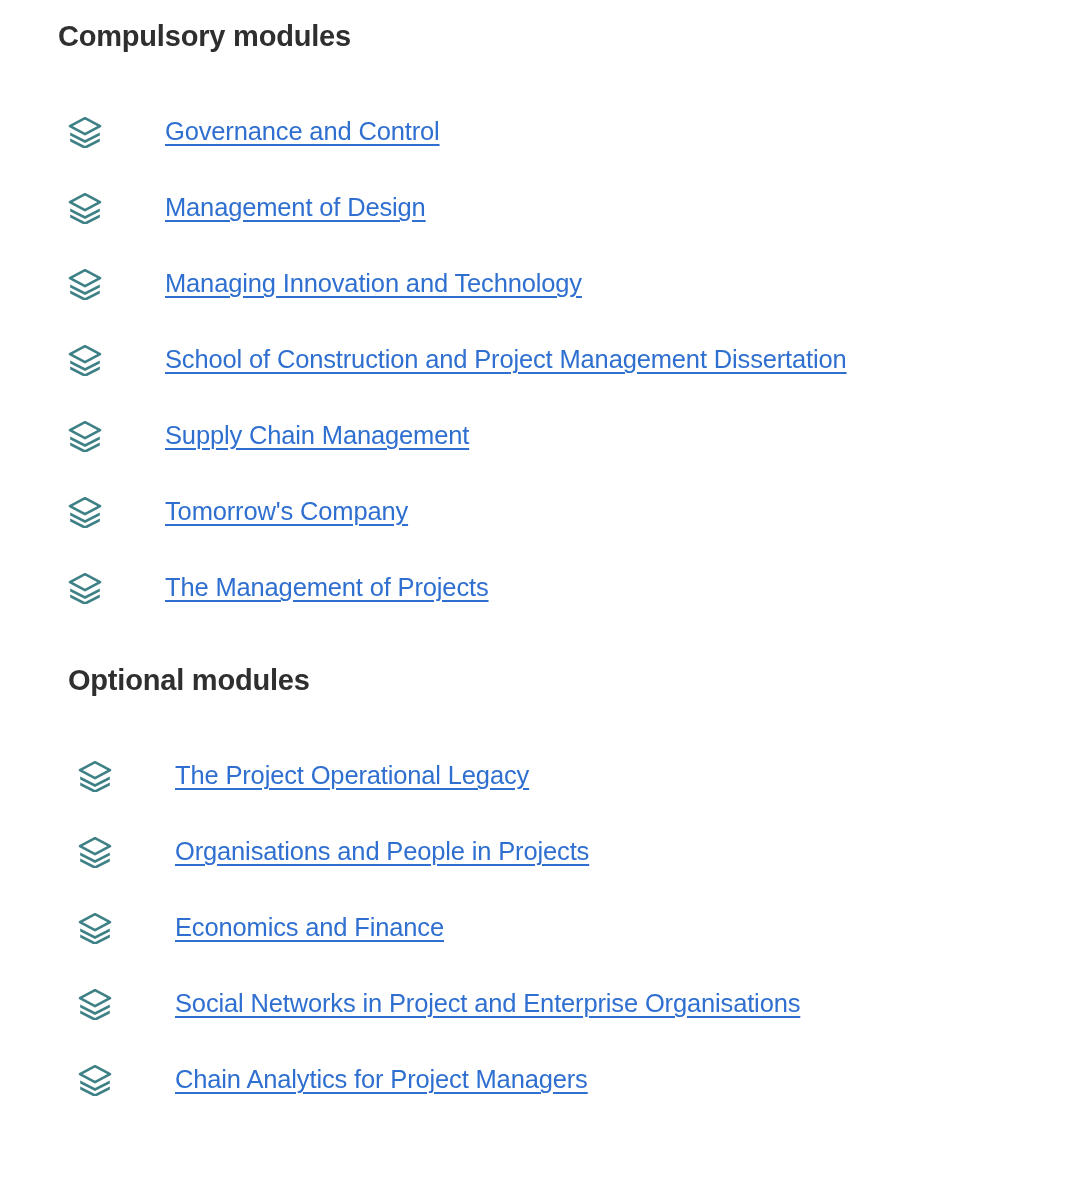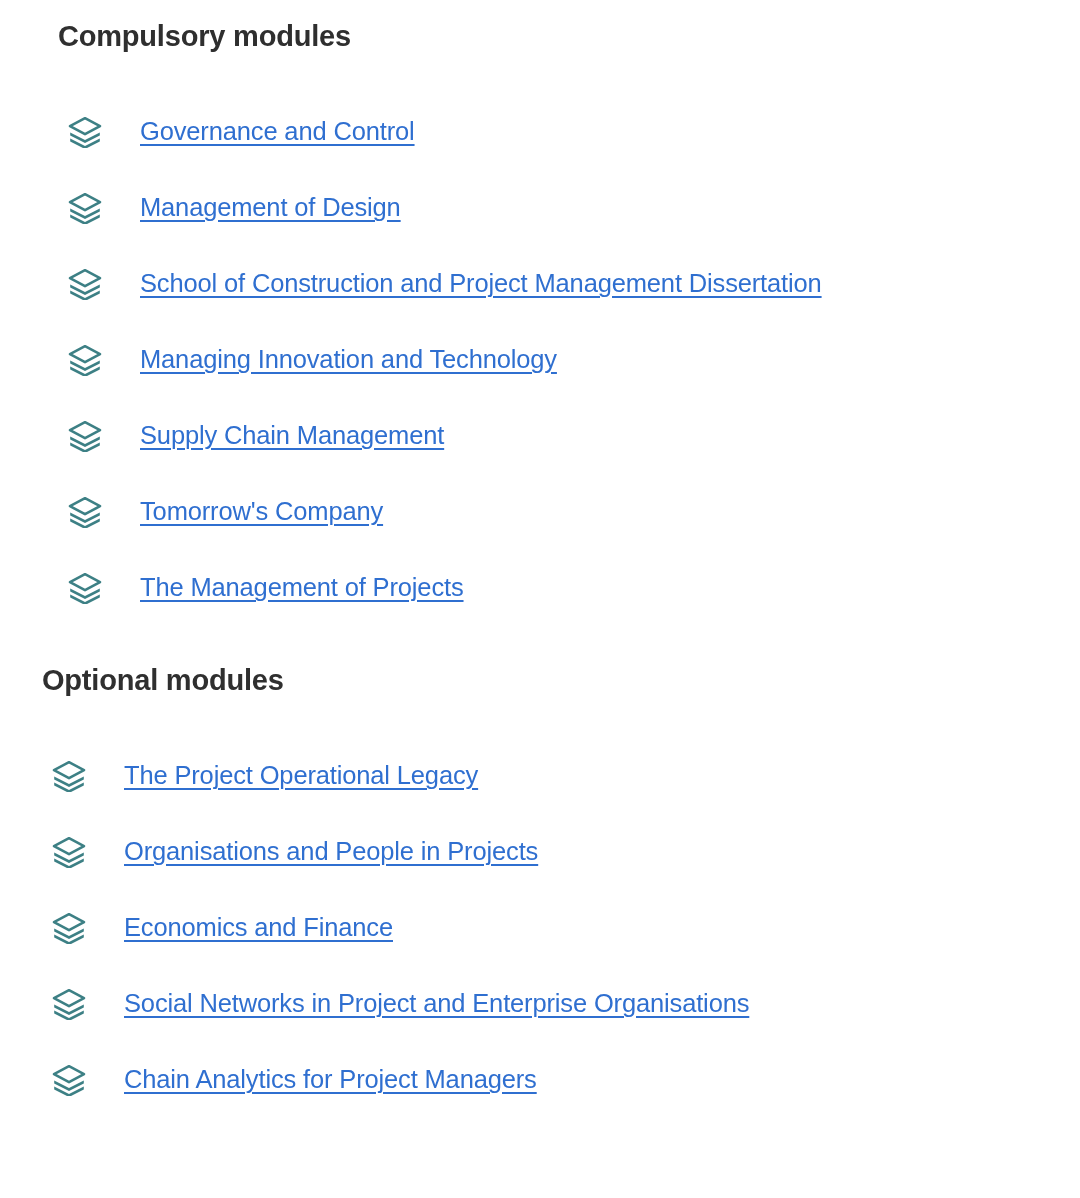--- a/index.html
+++ b/index.html
@@ -40,21 +40,21 @@
   }
 
   
   .section--compulsory {
     position: absolute;
     left: 58px;
     top: 22px;
   }
   .section--optional {
     position: absolute;
-    left: 42px;
+    left: 68px;
     top: 666px;
   }
 
   .module-list {
     list-style: none;
     margin: 0;
     padding: 0;
   }
 
   .section--compulsory .module-list {
@@ -74,21 +74,21 @@
 
   .layers-icon {
     flex: 0 0 auto;
     width: 34px;
     height: 32px;
     margin-left: 10px;
     display: block;
   }
 
   .module-link-wrap {
-    margin-left: 38px;
+    margin-left: 63px;
     display: flex;
     align-items: center;
   }
 
   .module-link {
     font-size: 25.5px;
     line-height: 1.15;
     color: #2f6fd0;
     text-decoration: underline;
     text-decoration-thickness: 1.5px;
@@ -126,31 +126,31 @@
           <a class="module-link" href="#">Management of Design</a>
         </span>
       </li>
       <li class="module-item">
         <svg class="layers-icon" viewBox="0 0 34 32">
           <path d="M17 2.2 L32 10.2 L17 18.2 L2 10.2 Z" fill="none" stroke="#3d8085" stroke-width="2.6" stroke-linejoin="round"></path>
           <path d="M2.2 16.6 L17 24.0 L31.8 16.6 L31.8 19.6 L17 27.0 L2.2 19.6 Z" fill="#3d8085"></path>
           <path d="M2.2 22.6 L17 30.0 L31.8 22.6 L31.8 25.6 L17 33.0 L2.2 25.6 Z" fill="#3d8085"></path>
         </svg>
         <span class="module-link-wrap">
+          <a class="module-link" href="#">Managing Innovation and Technology</a>
+        </span>
+      </li>
+      <li class="module-item">
+        <svg class="layers-icon" viewBox="0 0 34 32">
+          <path d="M17 2.2 L32 10.2 L17 18.2 L2 10.2 Z" fill="none" stroke="#3d8085" stroke-width="2.6" stroke-linejoin="round"></path>
+          <path d="M2.2 16.6 L17 24.0 L31.8 16.6 L31.8 19.6 L17 27.0 L2.2 19.6 Z" fill="#3d8085"></path>
+          <path d="M2.2 22.6 L17 30.0 L31.8 22.6 L31.8 25.6 L17 33.0 L2.2 25.6 Z" fill="#3d8085"></path>
+        </svg>
+        <span class="module-link-wrap">
           <a class="module-link" href="#">School of Construction and Project Management Dissertation</a>
-        </span>
-      </li>
-      <li class="module-item">
-        <svg class="layers-icon" viewBox="0 0 34 32">
-          <path d="M17 2.2 L32 10.2 L17 18.2 L2 10.2 Z" fill="none" stroke="#3d8085" stroke-width="2.6" stroke-linejoin="round"></path>
-          <path d="M2.2 16.6 L17 24.0 L31.8 16.6 L31.8 19.6 L17 27.0 L2.2 19.6 Z" fill="#3d8085"></path>
-          <path d="M2.2 22.6 L17 30.0 L31.8 22.6 L31.8 25.6 L17 33.0 L2.2 25.6 Z" fill="#3d8085"></path>
-        </svg>
-        <span class="module-link-wrap">
-          <a class="module-link" href="#">Managing Innovation and Technology</a>
         </span>
       </li>
       <li class="module-item">
         <svg class="layers-icon" viewBox="0 0 34 32">
           <path d="M17 2.2 L32 10.2 L17 18.2 L2 10.2 Z" fill="none" stroke="#3d8085" stroke-width="2.6" stroke-linejoin="round"></path>
           <path d="M2.2 16.6 L17 24.0 L31.8 16.6 L31.8 19.6 L17 27.0 L2.2 19.6 Z" fill="#3d8085"></path>
           <path d="M2.2 22.6 L17 30.0 L31.8 22.6 L31.8 25.6 L17 33.0 L2.2 25.6 Z" fill="#3d8085"></path>
         </svg>
         <span class="module-link-wrap">
           <a class="module-link" href="#">Supply Chain Management</a>

